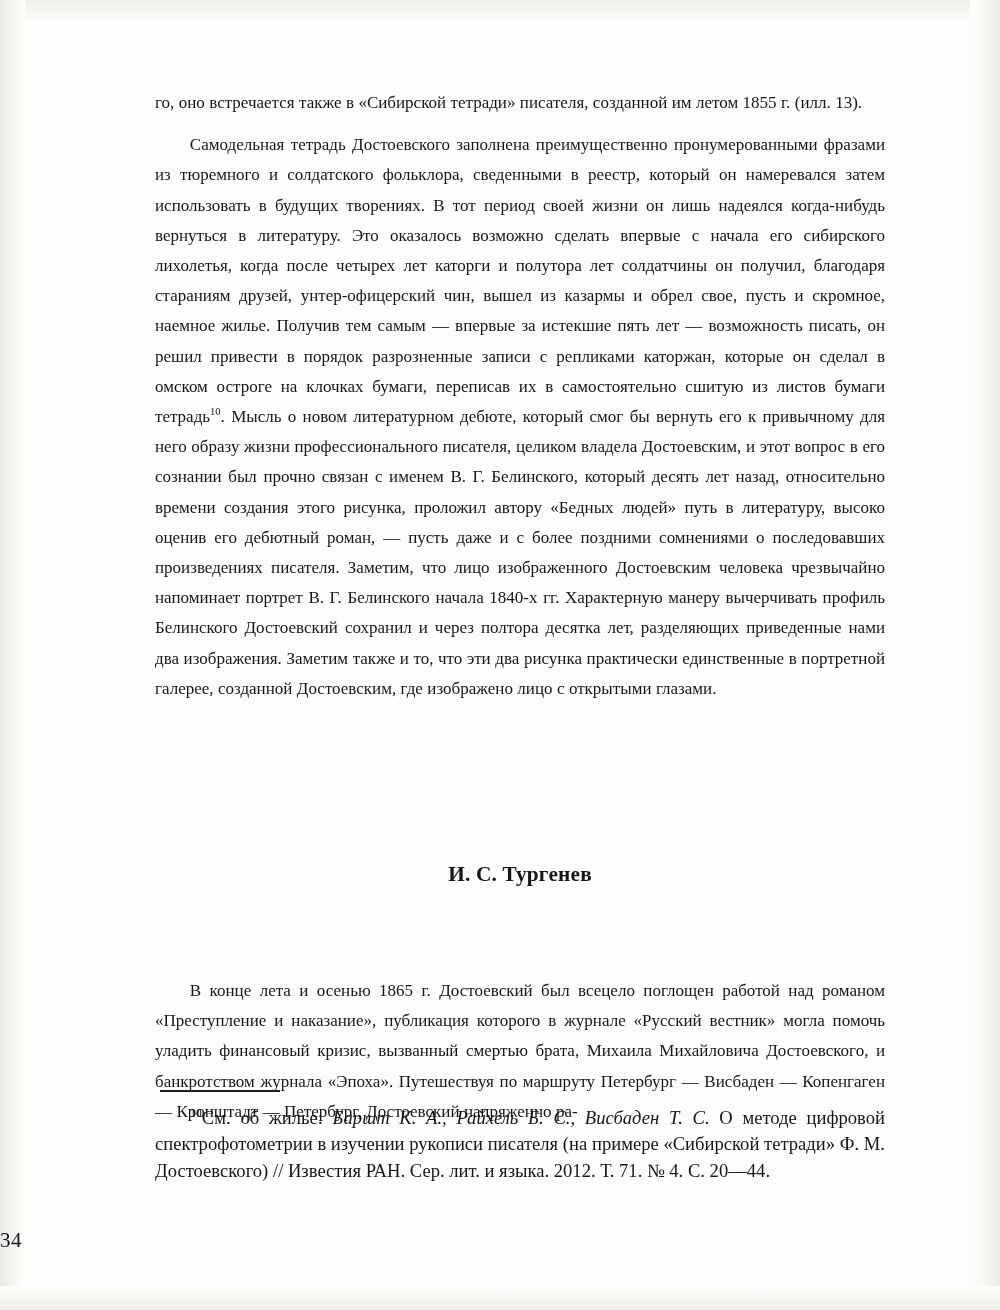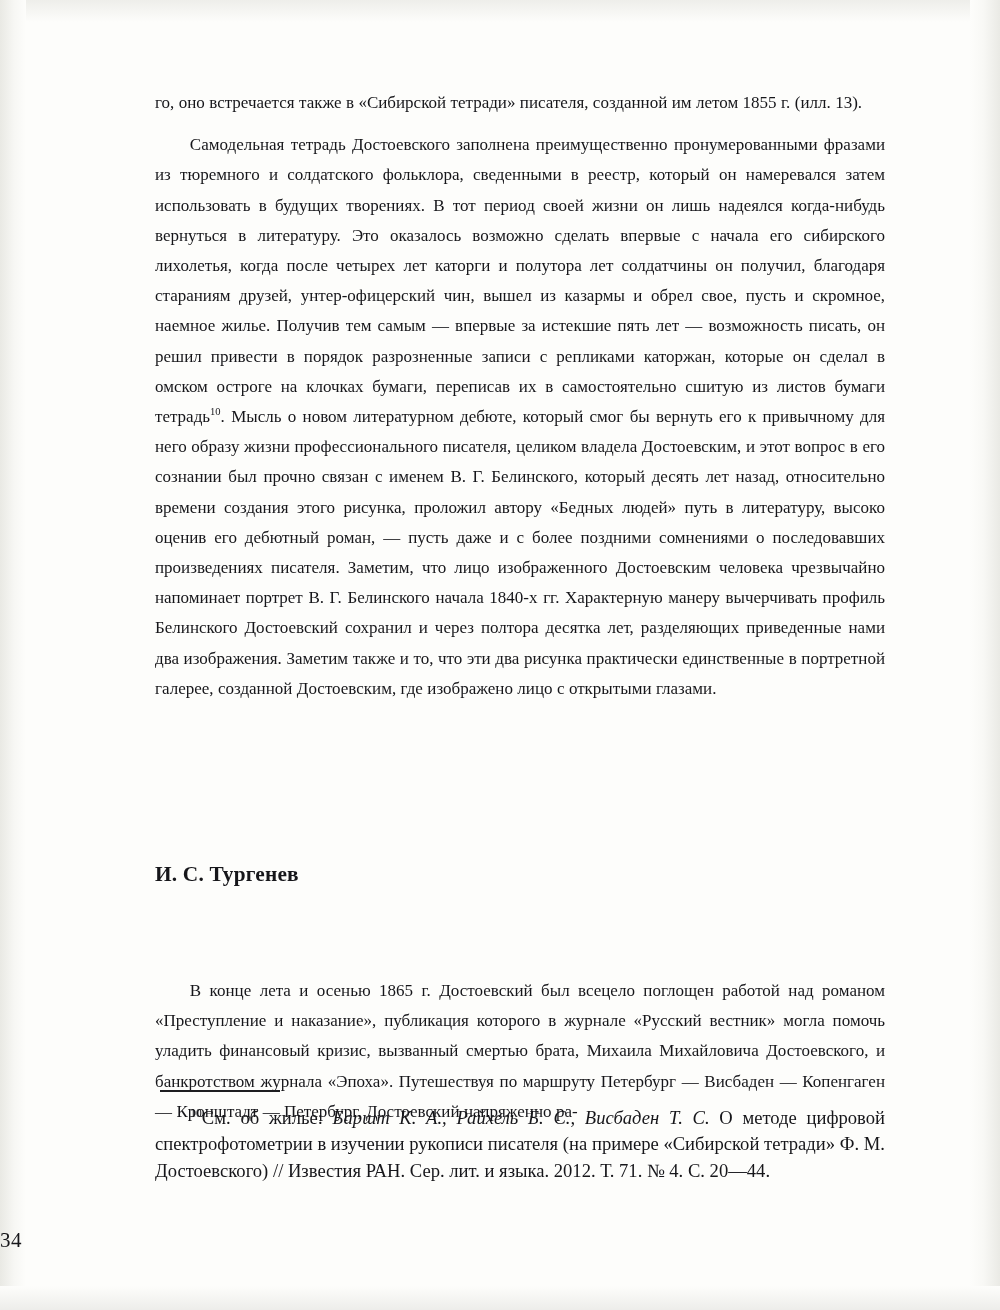--- a/index.html
+++ b/index.html
@@ -67,20 +67,21 @@
     text-indent: 2.05em;
   }
   p.body-par + p.body-par {
     margin-top: 12px;
   }
 
   .section-heading {
     margin: 0;
     font-size: 21.3px;
     font-weight: bold;
+    text-align: center;
     letter-spacing: 0.2px;
   }
   .heading-block {
     position: absolute;
     left: 155px;
     top: 862px;
     width: 730px;
   }
 
   .second-block {

